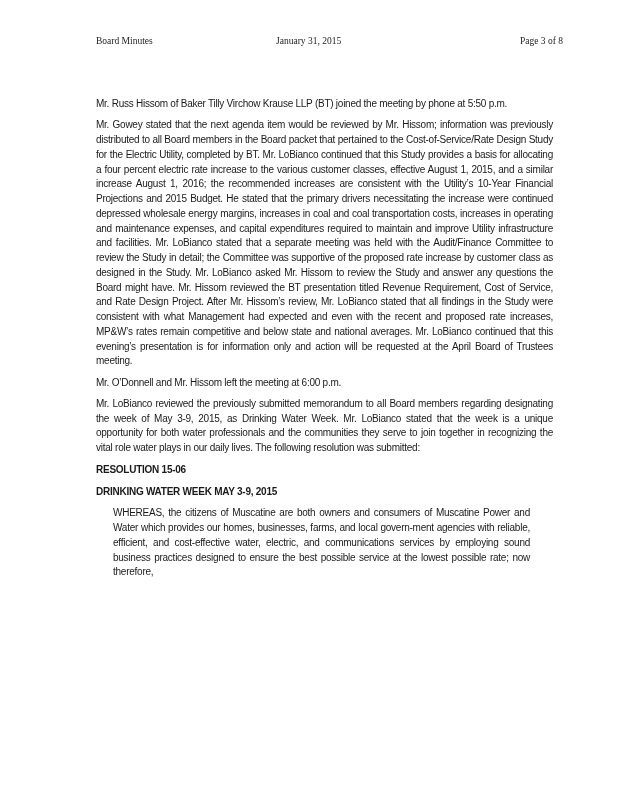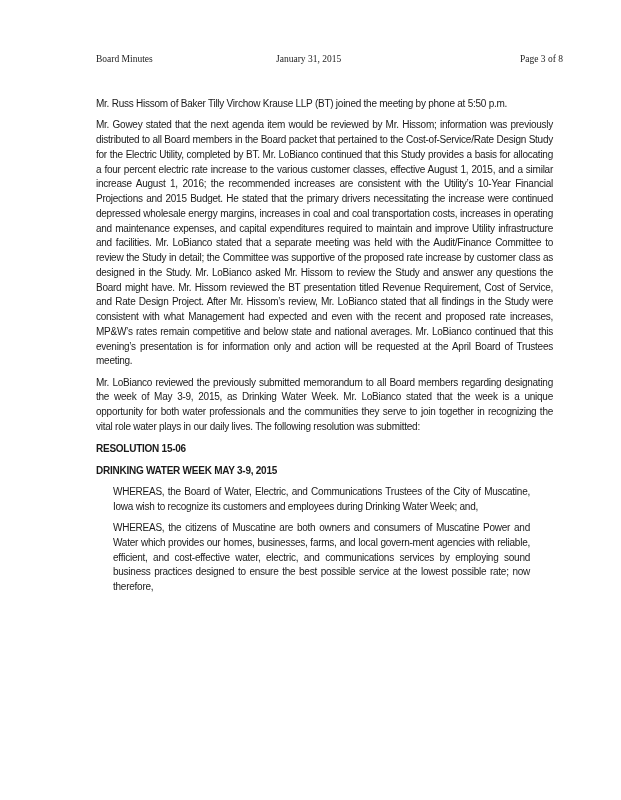--- a/index.html
+++ b/index.html
@@ -1,17 +1,17 @@
 <!DOCTYPE html>
 <html><head>
 <meta charset="utf-8">
 <style>
   html, body { margin:0; padding:0; background:#ffffff; }
   body { width:621px; height:800px; position:relative; overflow:hidden; color:#1a1a1a; }
-  .header { position:absolute; top:54px; left:96px; width:467px; height:14px;
+  .header { position:absolute; top:36px; left:96px; width:467px; height:14px;
     font-family:"Liberation Serif", serif; font-size:9.5px; color:#222;text-decoration:underline; }
   .header span { position:absolute; top:0; }
   .h-left { left:0; }
   .h-center { left:180px; }
   .h-right { right:0; }
   .body { position:absolute; top:97px; left:96px; width:457px;
     font-family:Liberation Sans, sans-serif; font-size:10px; line-height:14.75px;
     letter-spacing:-0.25px; }
   .body p { margin:0 0 6.5px 0; text-align:justify; }
   .res-title { text-align:center; font-weight:bold; margin:16px 0 0 0; line-height:16px; }
@@ -22,21 +22,21 @@
 
 <div class="header">
   <span class="h-left">Board Minutes</span>
   <span class="h-center">January 31, 2015</span>
   <span class="h-right">Page 3 of 8</span>
 </div>
 
 <div class="body">
   <p>Mr. Russ Hissom of Baker Tilly Virchow Krause LLP (BT) joined the meeting by phone at 5:50 p.m.</p>
   <p>Mr. Gowey stated that the next agenda item would be reviewed by Mr. Hissom; information was previously distributed to all Board members in the Board packet that pertained to the Cost-of-Service/Rate Design Study for the Electric Utility, completed by BT. Mr. LoBianco continued that this Study provides a basis for allocating a four percent electric rate increase to the various customer classes, effective August 1, 2015, and a similar increase August 1, 2016; the recommended increases are consistent with the Utility’s 10-Year Financial Projections and 2015 Budget. He stated that the primary drivers necessitating the increase were continued depressed wholesale energy margins, increases in coal and coal transportation costs, increases in operating and maintenance expenses, and capital expenditures required to maintain and improve Utility infrastructure and facilities. Mr. LoBianco stated that a separate meeting was held with the Audit/Finance Committee to review the Study in detail; the Committee was supportive of the proposed rate increase by customer class as designed in the Study. Mr. LoBianco asked Mr. Hissom to review the Study and answer any questions the Board might have. Mr. Hissom reviewed the BT presentation titled Revenue Requirement, Cost of Service, and Rate Design Project. After Mr. Hissom’s review, Mr. LoBianco stated that all findings in the Study were consistent with what Management had expected and even with the recent and proposed rate increases, MP&amp;W’s rates remain competitive and below state and national averages. Mr. LoBianco continued that this evening’s presentation is for information only and action will be requested at the April Board of Trustees meeting.</p>
+  <p>Mr. O’Donnell and Mr. Hissom left the meeting at 6:00 p.m.</p>
   <p>Mr. LoBianco reviewed the previously submitted memorandum to all Board members regarding designating the week of May 3-9, 2015, as Drinking Water Week. Mr. LoBianco stated that the week is a unique opportunity for both water professionals and the communities they serve to join together in recognizing the vital role water plays in our daily lives. The following resolution was submitted:</p>
 
   <div>
     <p class="res-title" style="margin-bottom:6px;">RESOLUTION 15-06</p>
     <p class="res-title" style="margin-top:0;margin-bottom:6px;">DRINKING WATER WEEK MAY 3-9, 2015</p>
-    <p class="indent">WHEREAS, the Board of Water, Electric, and Communications Trustees of the City of Muscatine, Iowa wish to recognize its customers and employees during Drinking Water Week; and,</p>
     <p class="indent">WHEREAS, the citizens of Muscatine are both owners and consumers of Muscatine Power and Water which provides our homes, businesses, farms, and local govern-ment agencies with reliable, efficient, and cost-effective water, electric, and communications services by employing sound business practices designed to ensure the best possible service at the lowest possible rate; now therefore,</p>
   </div>
 </div>
 
 </body></html>

